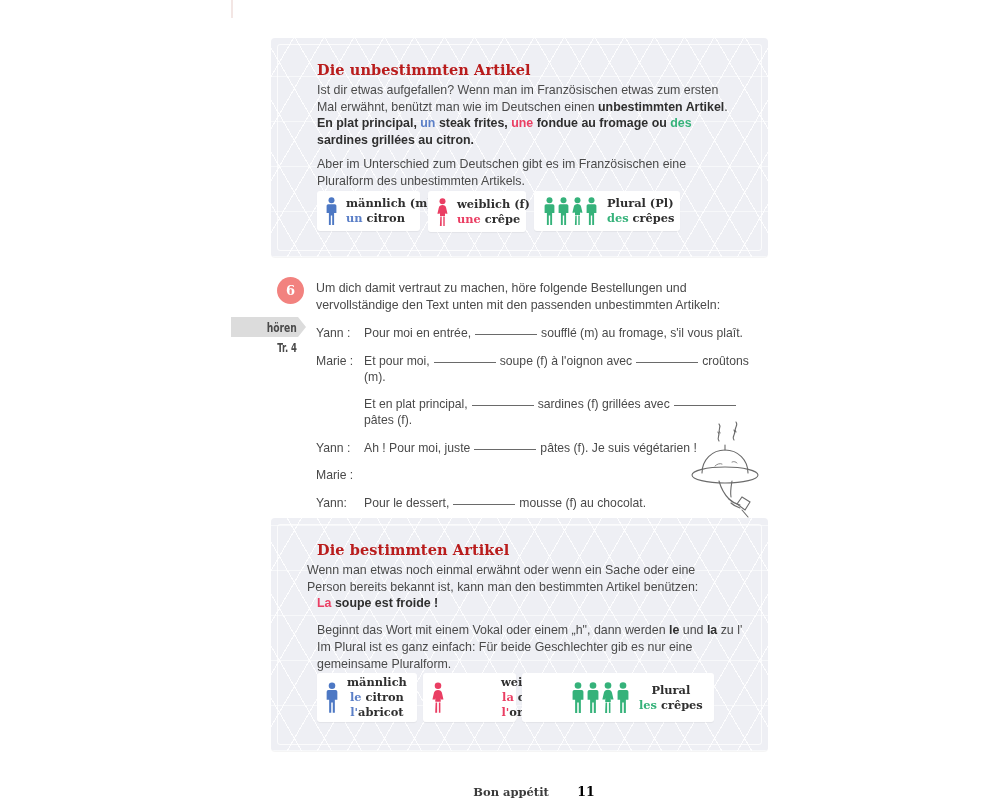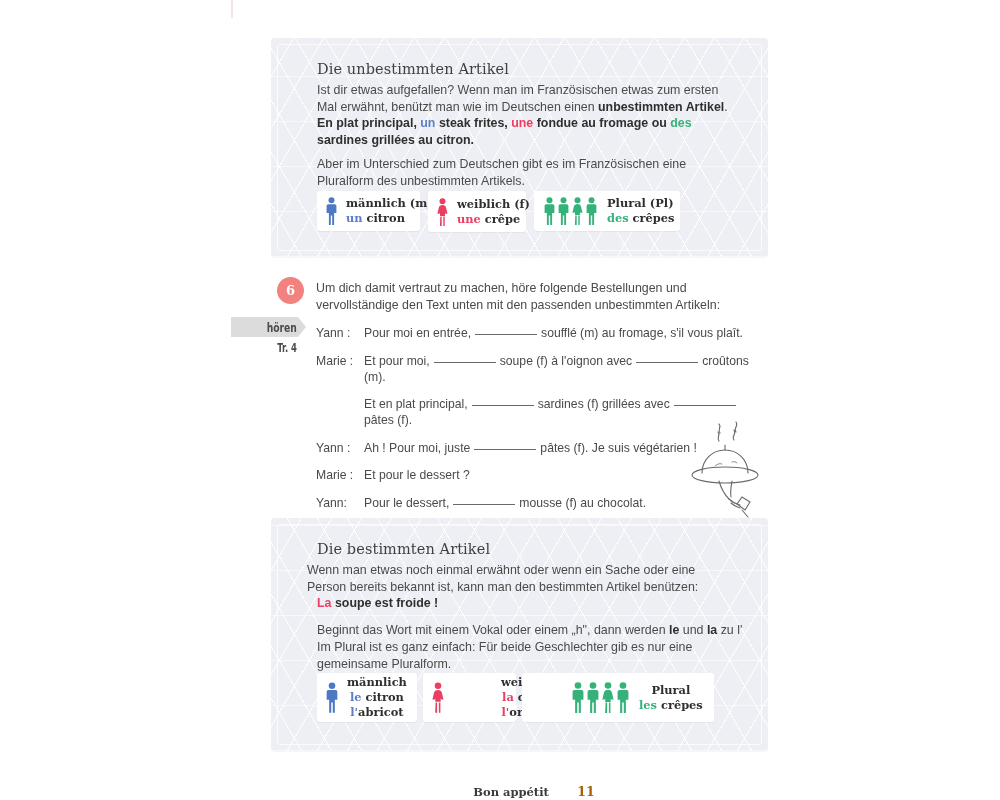--- a/index.html
+++ b/index.html
@@ -44,23 +44,23 @@
     pointer-events:none;
   }
   .infobox > *{position:relative;z-index:2;}
 
   #box-indefinite{left:271px;top:38px;width:497px;height:219px;}
   #box-definite{left:271px;top:518px;width:497px;height:233px;}
 
   .box-title{
     position:absolute;
     font-family:"DejaVu Serif", serif;
-    font-weight:normal;
+    font-weight:bold;
     font-size:14.5px;
-    color:#404040;
+    color:#b91c1c;
     letter-spacing:0.1px;
   }
   .box-para{
     position:absolute;
     font-size:12.4px;
     line-height:16.5px;
     color:#4a4a4a;
   }
   .box-para b{color:#2f2f2f;}
   .fr-line{
@@ -164,21 +164,21 @@
     text-align:center;
   }
   .footer-inner{display:inline-block;position:relative;left:34px;}
   .footer-title{
     font-family:"DejaVu Serif", serif;
     font-size:11.5px;font-weight:bold;color:#3b3b3b;
     display:inline-block;
   }
   .footer-page{
     font-family:"DejaVu Serif", serif;
-    font-size:12.5px;font-weight:bold;color:#a16207;
+    font-size:12.5px;font-weight:bold;color:#000000;
     display:inline-block;margin-left:24px;
   }
 </style>
 </head>
 <body>
 
 <div class="page">
 
   <div class="crop-mark"></div>
 
@@ -295,21 +295,20 @@
       <span class="dlg-txt"><span>Et en plat principal,</span><span class="blank"></span><span>sardines (f) grillées avec</span><span class="blank"></span><span>pâtes (f).</span></span>
     </div>
 
     <div class="dlg-row">
       <span class="dlg-spk">Yann :</span>
       <span class="dlg-txt"><span>Ah ! Pour moi, juste</span><span class="blank"></span><span>pâtes (f). Je suis végétarien !</span></span>
     </div>
 
     <div class="dlg-row">
       <span class="dlg-spk">Marie :</span>
-      <span class="dlg-txt">Et pour le dessert ?</span>
     </div>
 
     <div class="dlg-row">
       <span class="dlg-spk">Yann:</span>
       <span class="dlg-txt"><span>Pour le dessert,</span><span class="blank"></span><span>mousse (f) au chocolat.</span></span>
     </div>
 
     <div class="dlg-row">
       <span class="dlg-spk">Marie :</span>
       <span class="dlg-txt"><span>Mmmm. Pour moi aussi,</span><span class="blank"></span><span>mousse (f) au chocolat !</span></span>

